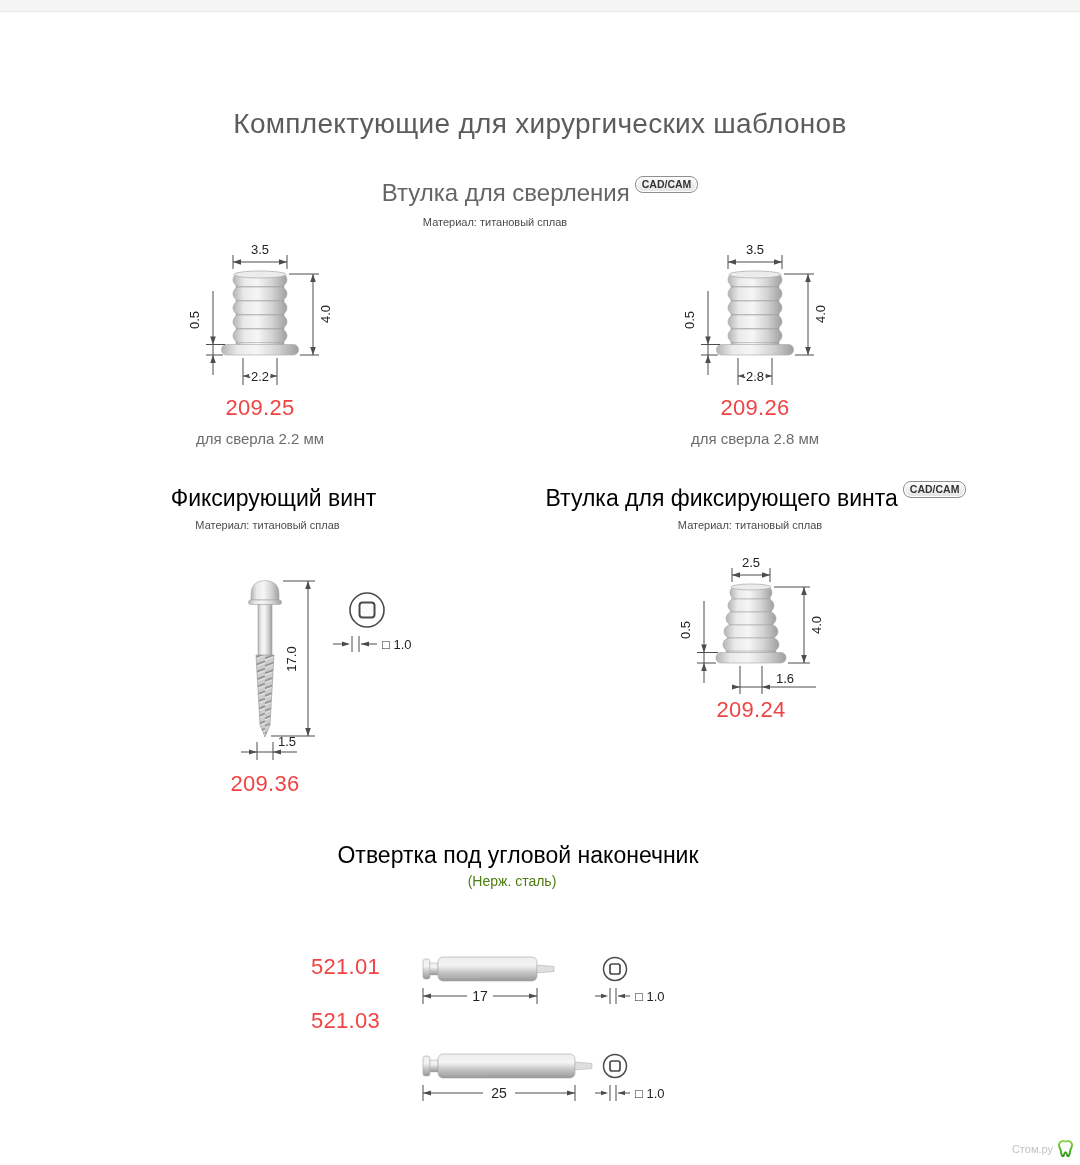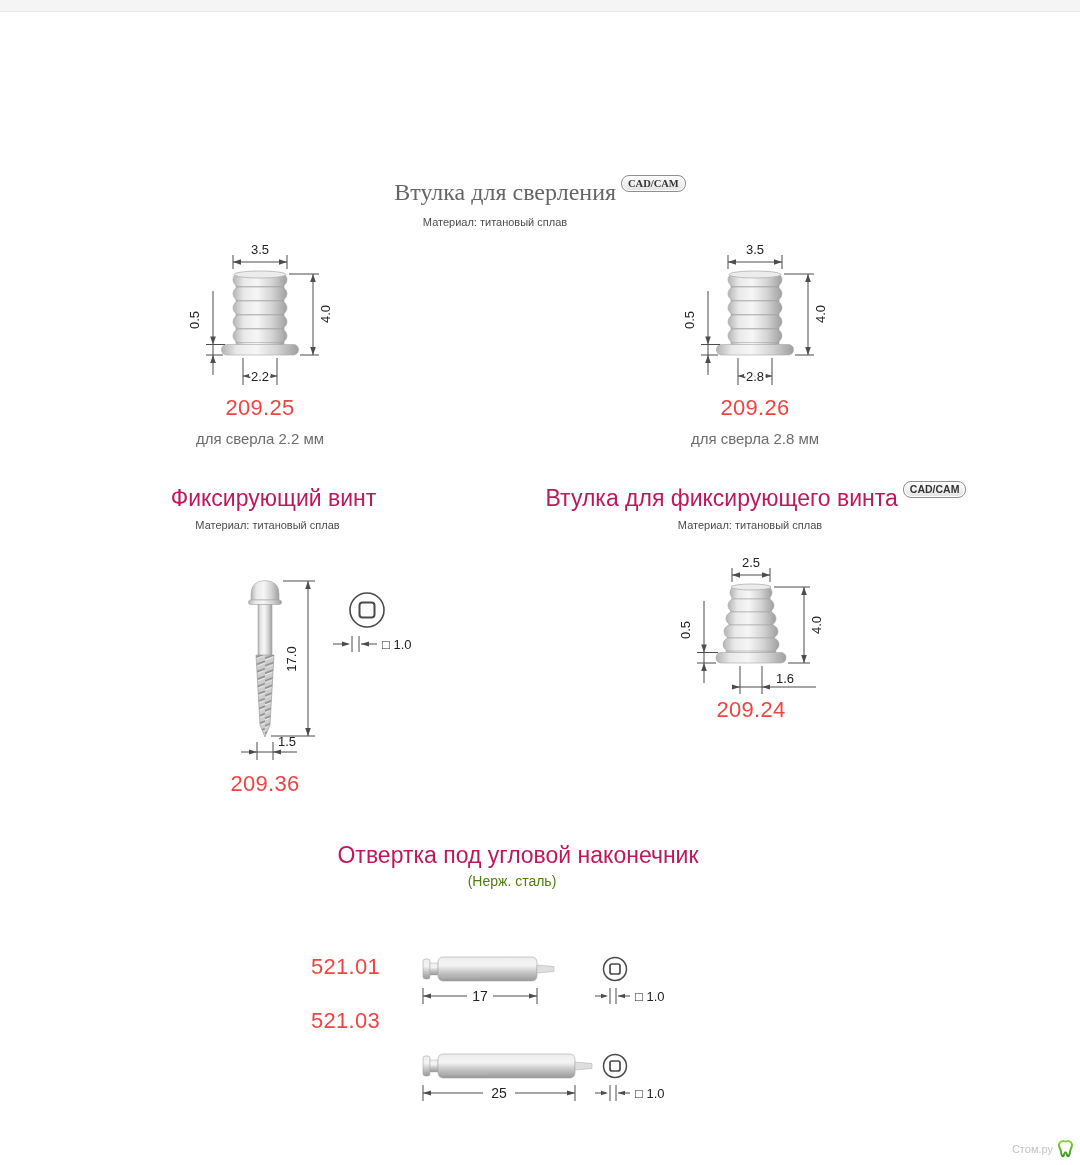--- a/index.html
+++ b/index.html
@@ -4,21 +4,21 @@
 <style>
   html,body{margin:0;padding:0;background:#ffffff;}
   .page{position:relative;width:1080px;height:1165px;background:#ffffff;
         font-family:"Liberation Sans",sans-serif;overflow:hidden;}
   .topbar{position:absolute;top:0;left:0;right:0;height:11px;background:#f5f5f6;
           border-bottom:1px solid #e9e9e9;}
   .abs{position:absolute;}
   .ctr{text-align:center;}
   .title{top:108px;left:0;width:100%;font-size:28px;color:#5c5c5c;letter-spacing:.3px;}
   .sec-head-lg{font-size:24px;color:#666;}
-  .sec-head{font-size:23px;color:#be185d;padding-left:12px;}
+  .sec-head{font-size:23px;color:#000000;padding-left:12px;}
   .badge{display:inline-block;border:1px solid #8f8f8f;border-radius:8px;padding:0 6px;
          font-size:10.5px;font-weight:bold;color:#333;line-height:15px;
          background:linear-gradient(#fdfdfd,#e3e3e3);transform:translateY(-13px);
          margin-left:5px;box-shadow:0 0 0 1px #fff inset;}
   .sub{font-size:11px;color:#4c4c4c;}
   .sub-sm{font-size:14px;color:#4d7c0f;}
   .code{font-size:22px;color:#ef4444;letter-spacing:.3px;}
   .caption{font-size:15px;color:#6d6d6d;}
   .prod .code{margin-top:2px;}
   .prod .caption{margin-top:9px;}
@@ -60,22 +60,23 @@
       <pattern id="thr" patternUnits="userSpaceOnUse" width="12" height="7.5">
         <rect width="12" height="7.5" fill="#cdcdcd"></rect>
         <path d="M0,6 L12,1.5" stroke="#8d8d8d" stroke-width="2.2"></path>
         <path d="M0,7.4 L12,2.9" stroke="#efefef" stroke-width="1"></path>
       </pattern>
     </defs>
   </svg>
 
   <div class="topbar"></div>
 
-
-  <div class="abs ctr" style="top:179px;left:0;width:100%;font-family:Liberation Serif, serif;">
+  <div class="abs ctr title">Комплектующие для хирургических шаблонов</div>
+
+  <div class="abs ctr" style="top:179px;left:0;width:100%;">
     <span class="sec-head-lg">Втулка для сверления</span><span class="badge">CAD/CAM</span>
   </div>
   <div class="abs ctr sub" style="top:216px;left:0;width:990px;">Материал: титановый сплав</div>
 
   <div class="abs ctr prod" style="left:130px;top:243px;width:260px;">
     <svg viewBox="0 0 175 150" width="175" height="150">
       <text class="dim" x="87" y="11" text-anchor="middle">3.5</text>
       <line class="dl" x1="60" y1="12" x2="60" y2="26"></line>
         <line class="dl" x1="114" y1="12" x2="114" y2="26"></line>
       <line class="dl" x1="60" y1="19" x2="114" y2="19"></line>

